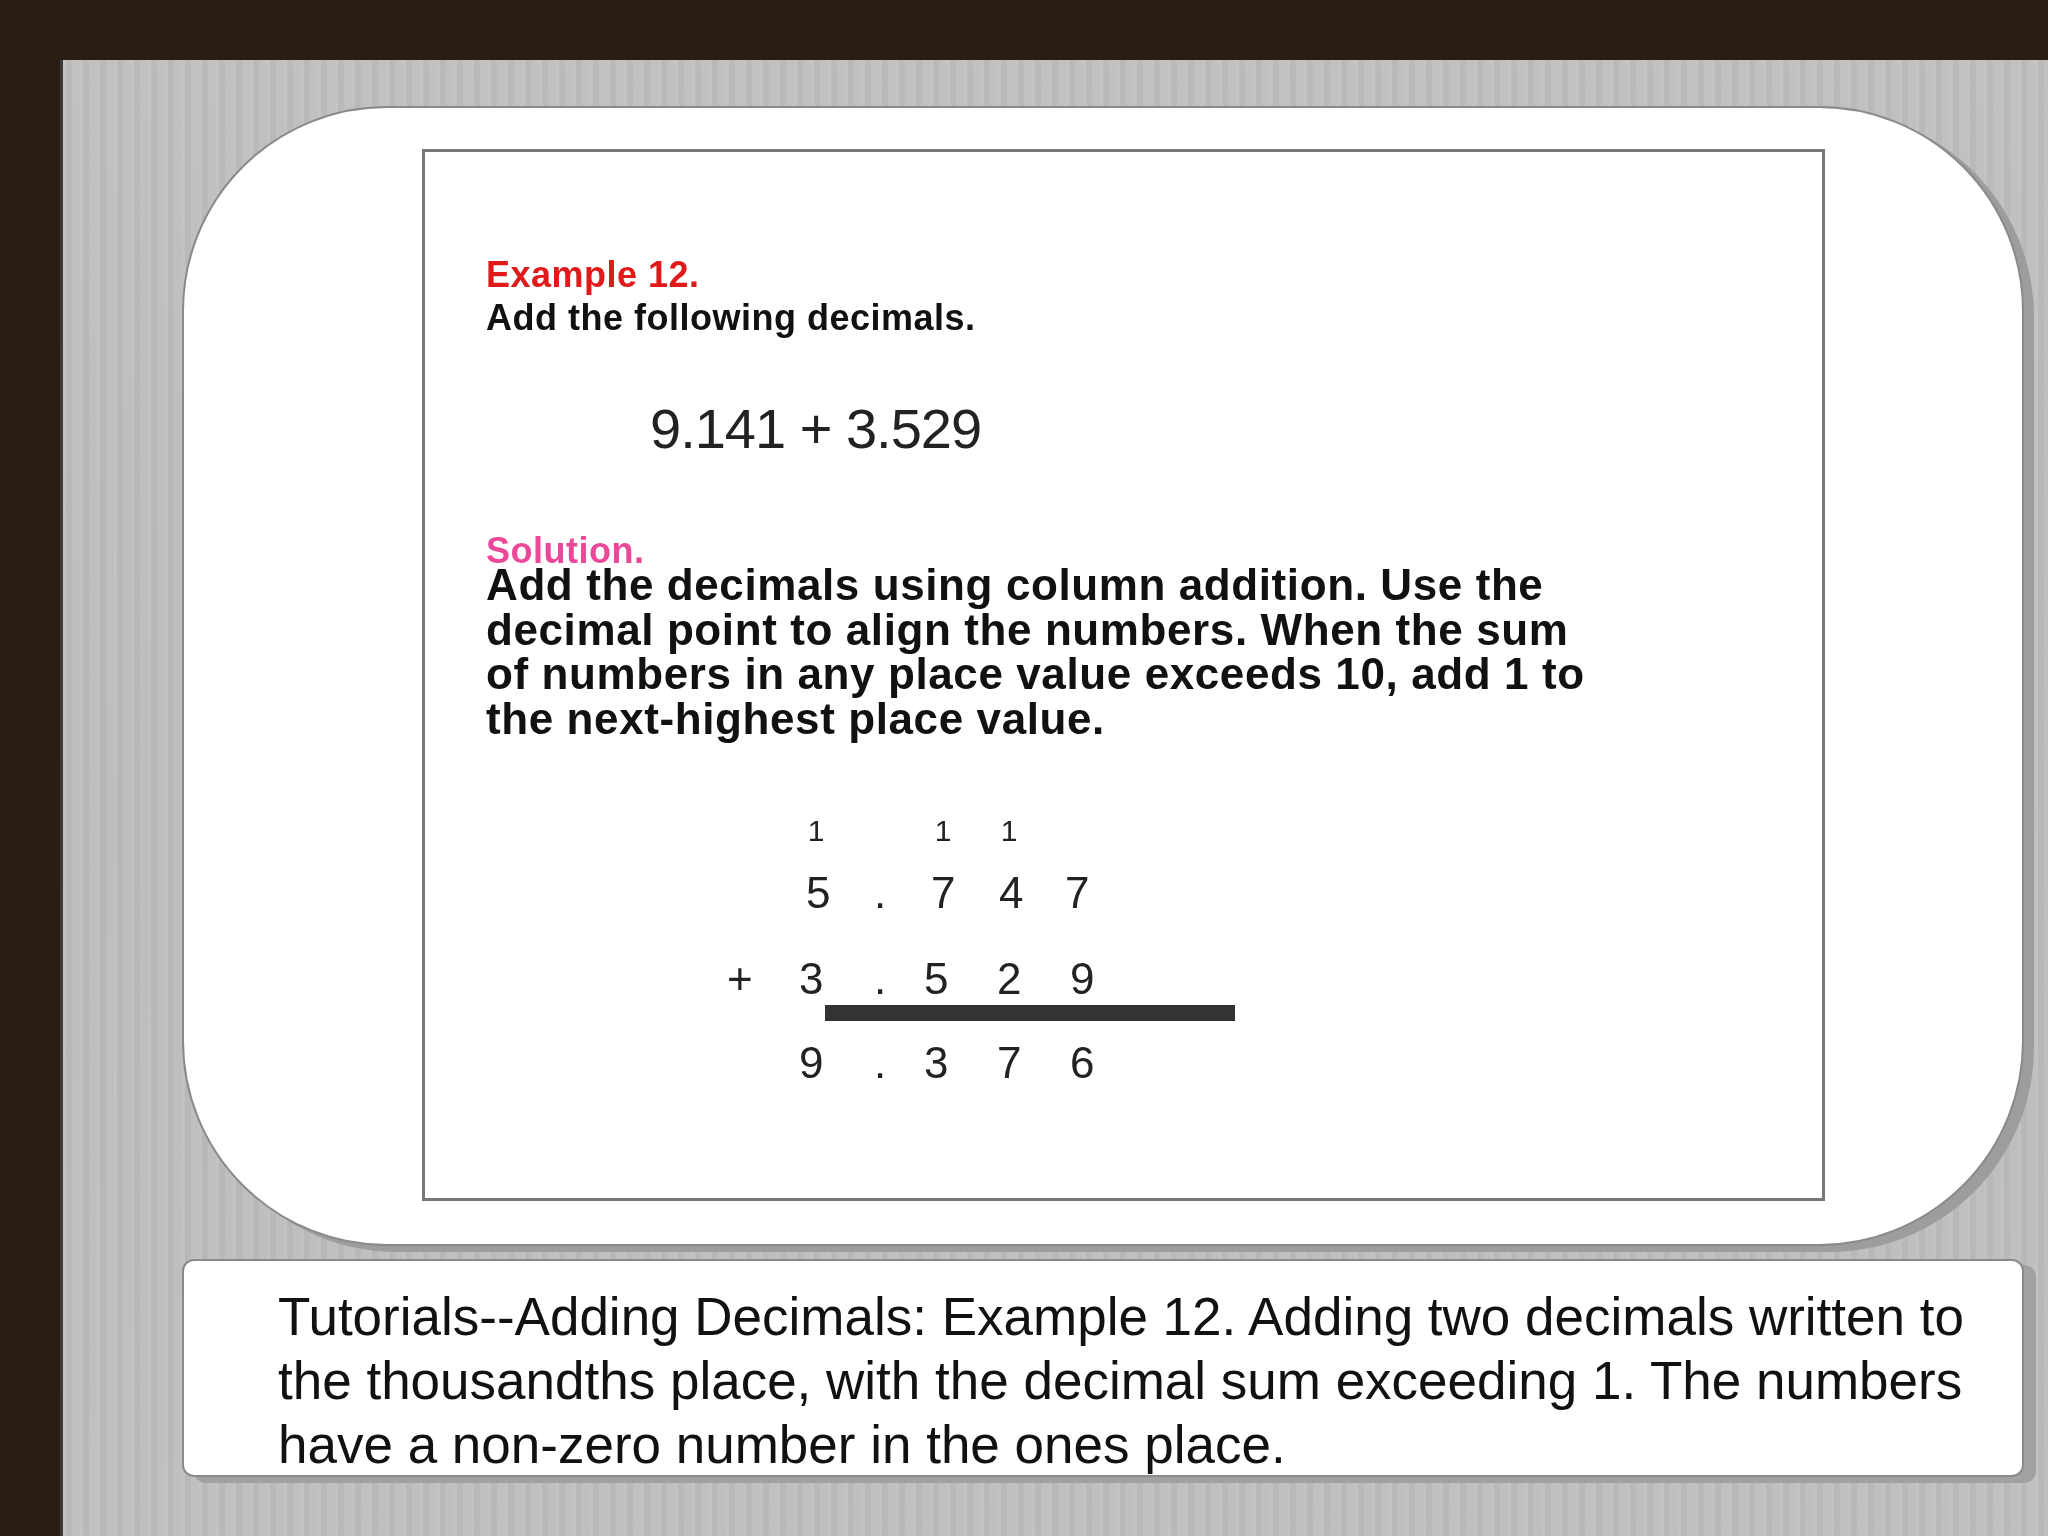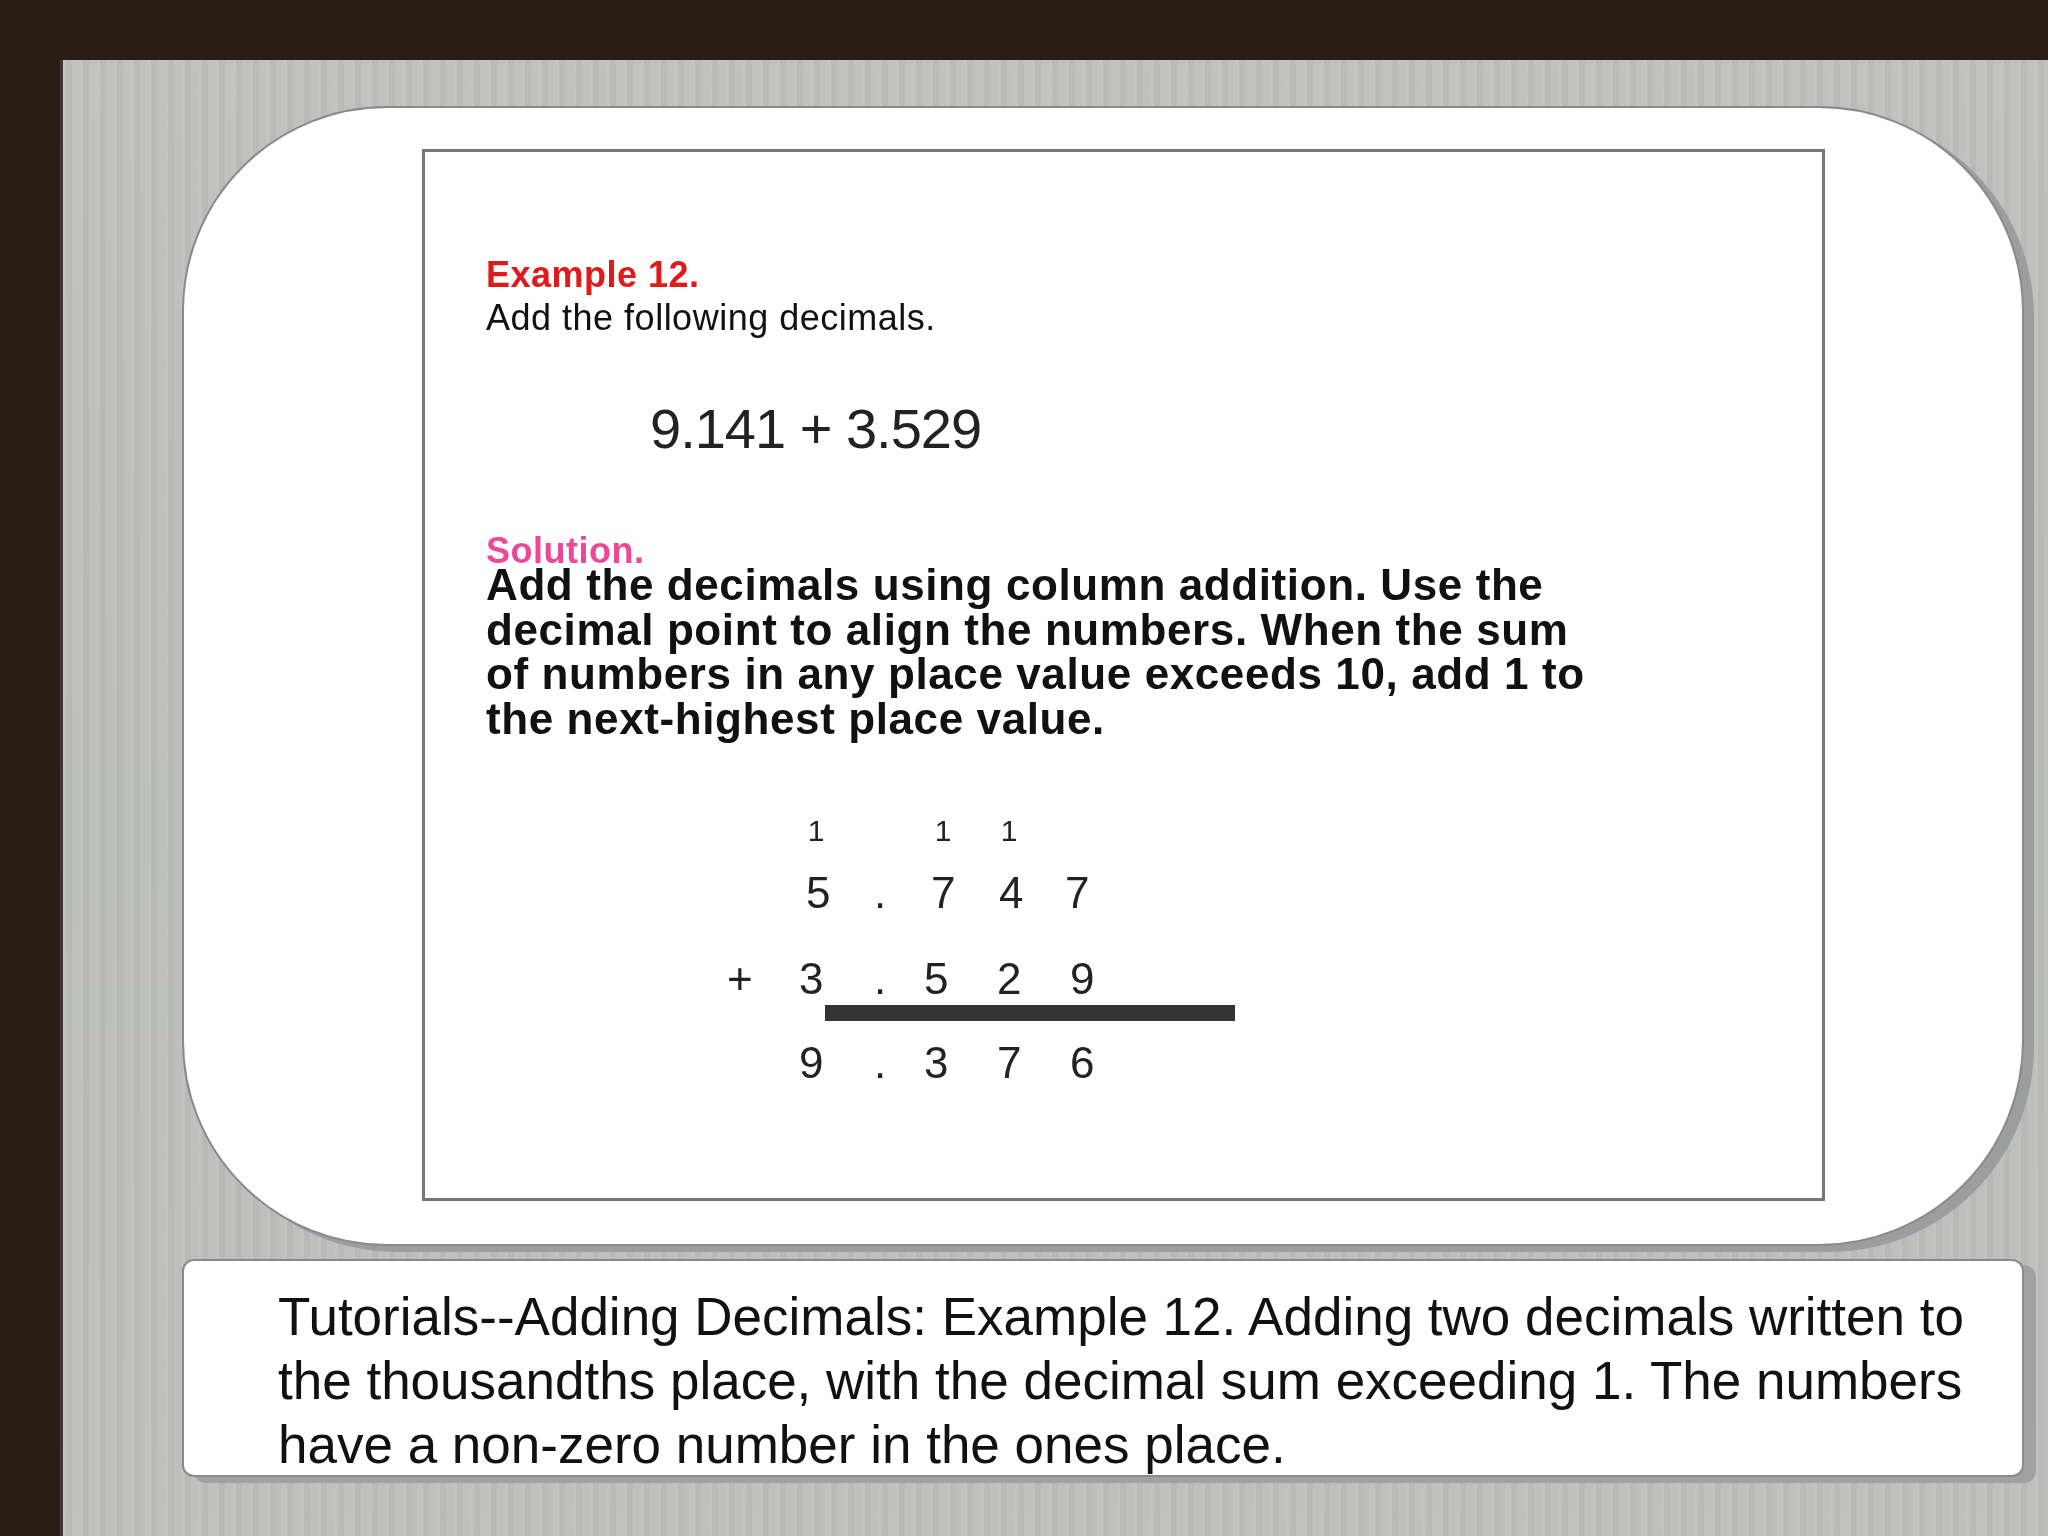--- a/index.html
+++ b/index.html
@@ -37,21 +37,21 @@
     background: #ffffff;
     border: 3px solid #777;
   }
   .ex-title {
     position: absolute; left: 37px; top: 78px;
     font-size: 36px; font-weight: bold; color: #e01a1a;
     letter-spacing: 0.5px;
   }
   .ex-prompt {
     position: absolute; left: 37px; top: 121px;
-    font-size: 36px; font-weight: normal; color: #111;
+    font-size: 36px; font-weight: bold; color: #111;
     letter-spacing: 0.5px;
   }
   .expr {
     position: absolute; left: 201px; top: 220px;
     font-size: 56px; color: #222; letter-spacing: -1px;
   }
   .sol-title {
     position: absolute; left: 37px; top: 354px;
     font-size: 36px; font-weight: bold; color: #ec4899;
     letter-spacing: 0.5px;

